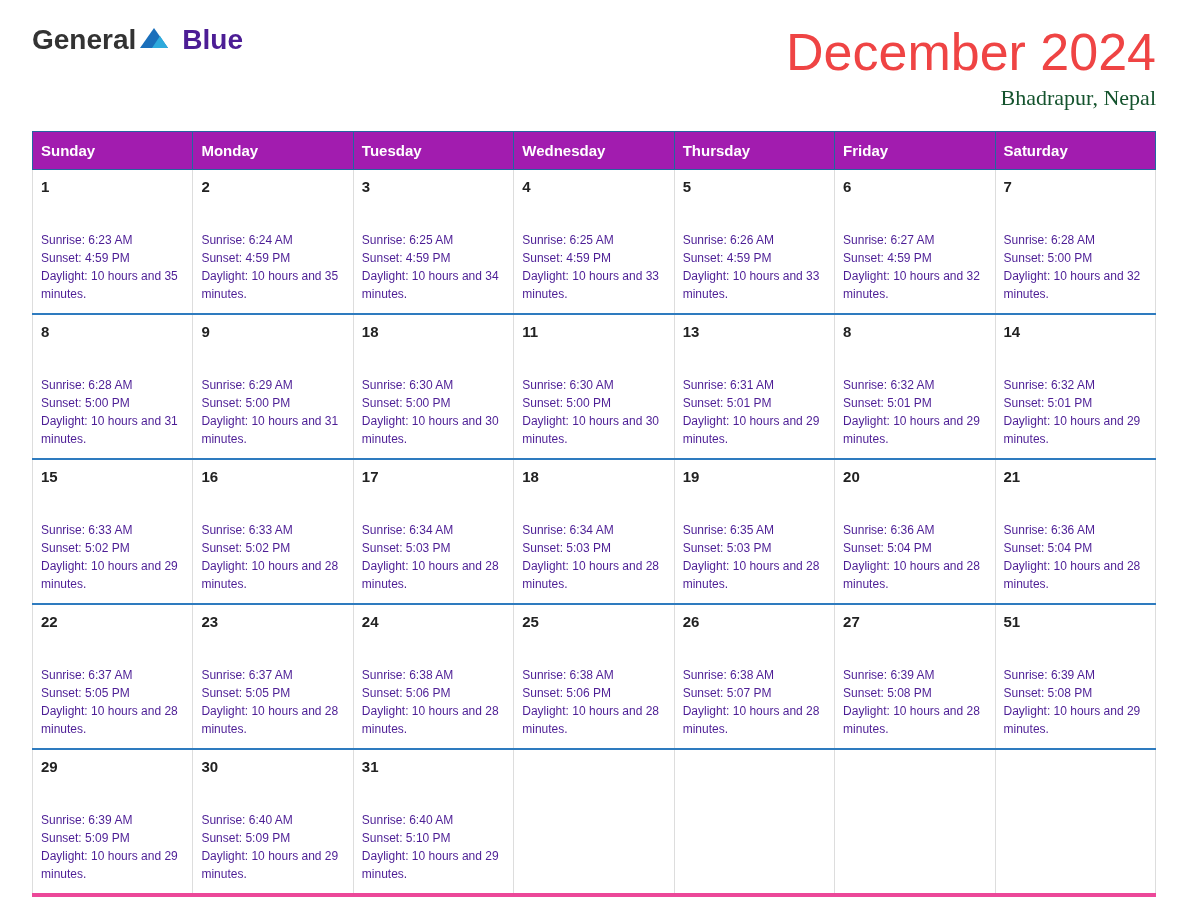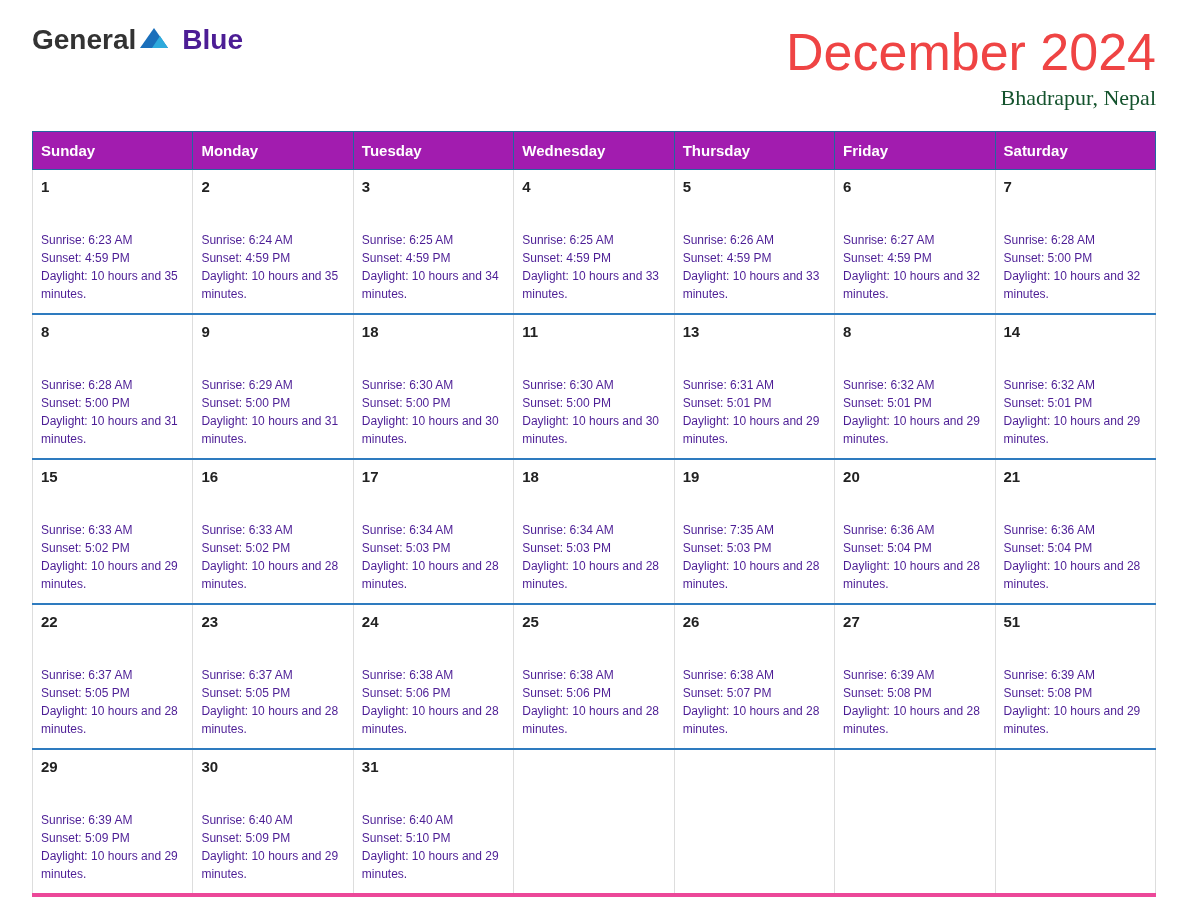--- a/index.html
+++ b/index.html
@@ -284,21 +284,21 @@
         <span class="day-num">18</span>
         <div class="day-info">
           <span>Sunrise: 6:34 AM</span><br>
           <span>Sunset: 5:03 PM</span><br>
           <span>Daylight: 10 hours and 28 minutes.</span>
         </div>
       </td>
         <td>
         <span class="day-num">19</span>
         <div class="day-info">
-          <span>Sunrise: 7:35 AM</span><br>
+          <span>Sunrise: 6:35 AM</span><br>
           <span>Sunset: 5:03 PM</span><br>
           <span>Daylight: 10 hours and 28 minutes.</span>
         </div>
       </td>
         <td>
         <span class="day-num">20</span>
         <div class="day-info">
           <span>Sunrise: 6:36 AM</span><br>
           <span>Sunset: 5:04 PM</span><br>
           <span>Daylight: 10 hours and 28 minutes.</span>

